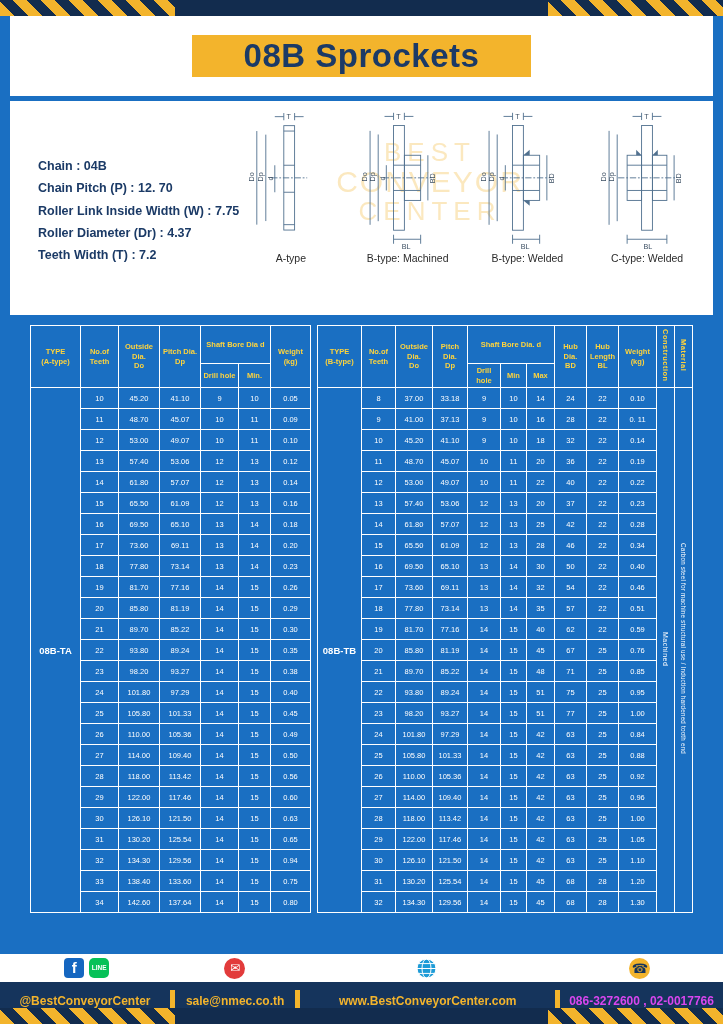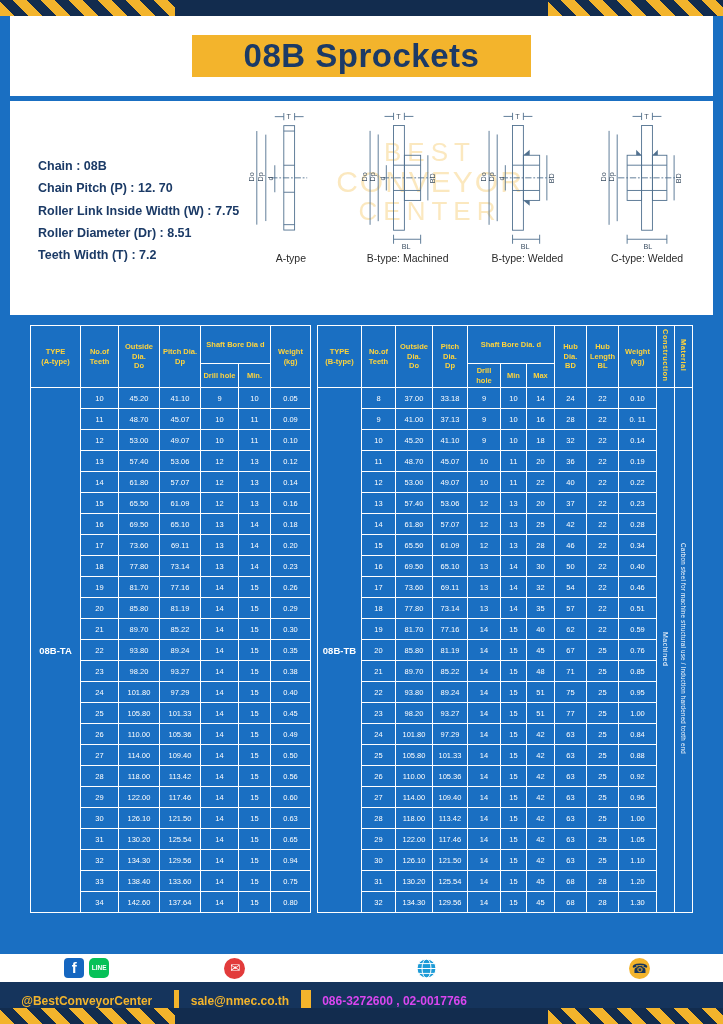--- a/index.html
+++ b/index.html
@@ -136,24 +136,24 @@
     <div class="title-banner">08B Sprockets</div>
   </div>
 
   <div class="spec-panel">
     <div class="watermark">
       <div class="wm1">BEST</div>
       <div class="wm2">CONVEYOR</div>
       <div class="wm3">CENTER</div>
     </div>
     <div class="spec-text">
-      <div>Chain  : 08B</div>
+      <div>Chain  : 04B</div>
       <div>Chain Pitch (P)  :  12. 70</div>
       <div>Roller Link Inside Width (W) :  7.75</div>
-      <div>Roller Diameter (Dr) : 8.51</div>
+      <div>Roller Diameter (Dr) : 4.37</div>
       <div>Teeth Width (T)  :  7.2</div>
     </div>
     <div class="diagrams">
 
       <div class="diagram">
         <svg viewBox="0 0 100 155" width="90" height="140">
           <g class="dg">
             <rect x="42" y="16" width="12" height="116"></rect>
             <line x1="42" y1="22" x2="54" y2="22"></line>
               <line x1="42" y1="126" x2="54" y2="126"></line>
@@ -869,20 +869,21 @@
       </div>
       <div class="icon-group g4">
         <div class="phone-icon">☎</div>
       </div>
     </div>
     <div class="contact-row">
       <div class="contact g1">@BestConveyorCenter</div>
       <div class="sep"></div>
       <div class="contact g2">sale@nmec.co.th</div>
       <div class="sep"></div>
+      <div class="contact g3">www.BestConveyorCenter.com</div>
       <div class="sep"></div>
       <div class="contact g4 white">086-3272600 , 02-0017766</div>
     </div>
     <div class="hazard">
       <div class="stripes"></div>
       <div class="mid"></div>
       <div class="stripes"></div>
     </div>
   </div>
 

